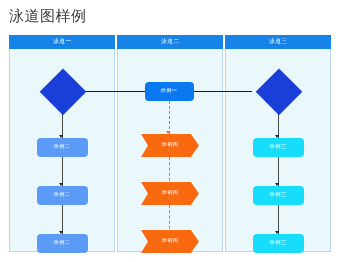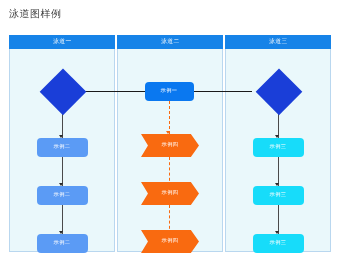--- a/index.html
+++ b/index.html
@@ -12,21 +12,21 @@
     height: 262px;
     overflow: hidden;
     font-family: "DejaVu Sans", "Liberation Sans", sans-serif;
     position: relative;
   }
 
   #page-title {
     position: absolute;
     left: 9px;
     top: 7px;
-    font-size: 10px;
+    font-size: 15px;
     color: #3b3b3b;
     letter-spacing: 0.5px;
     white-space: nowrap;
   }
 
   
   #swimlane {
     position: absolute;
     left: 9px;
     top: 35px;

